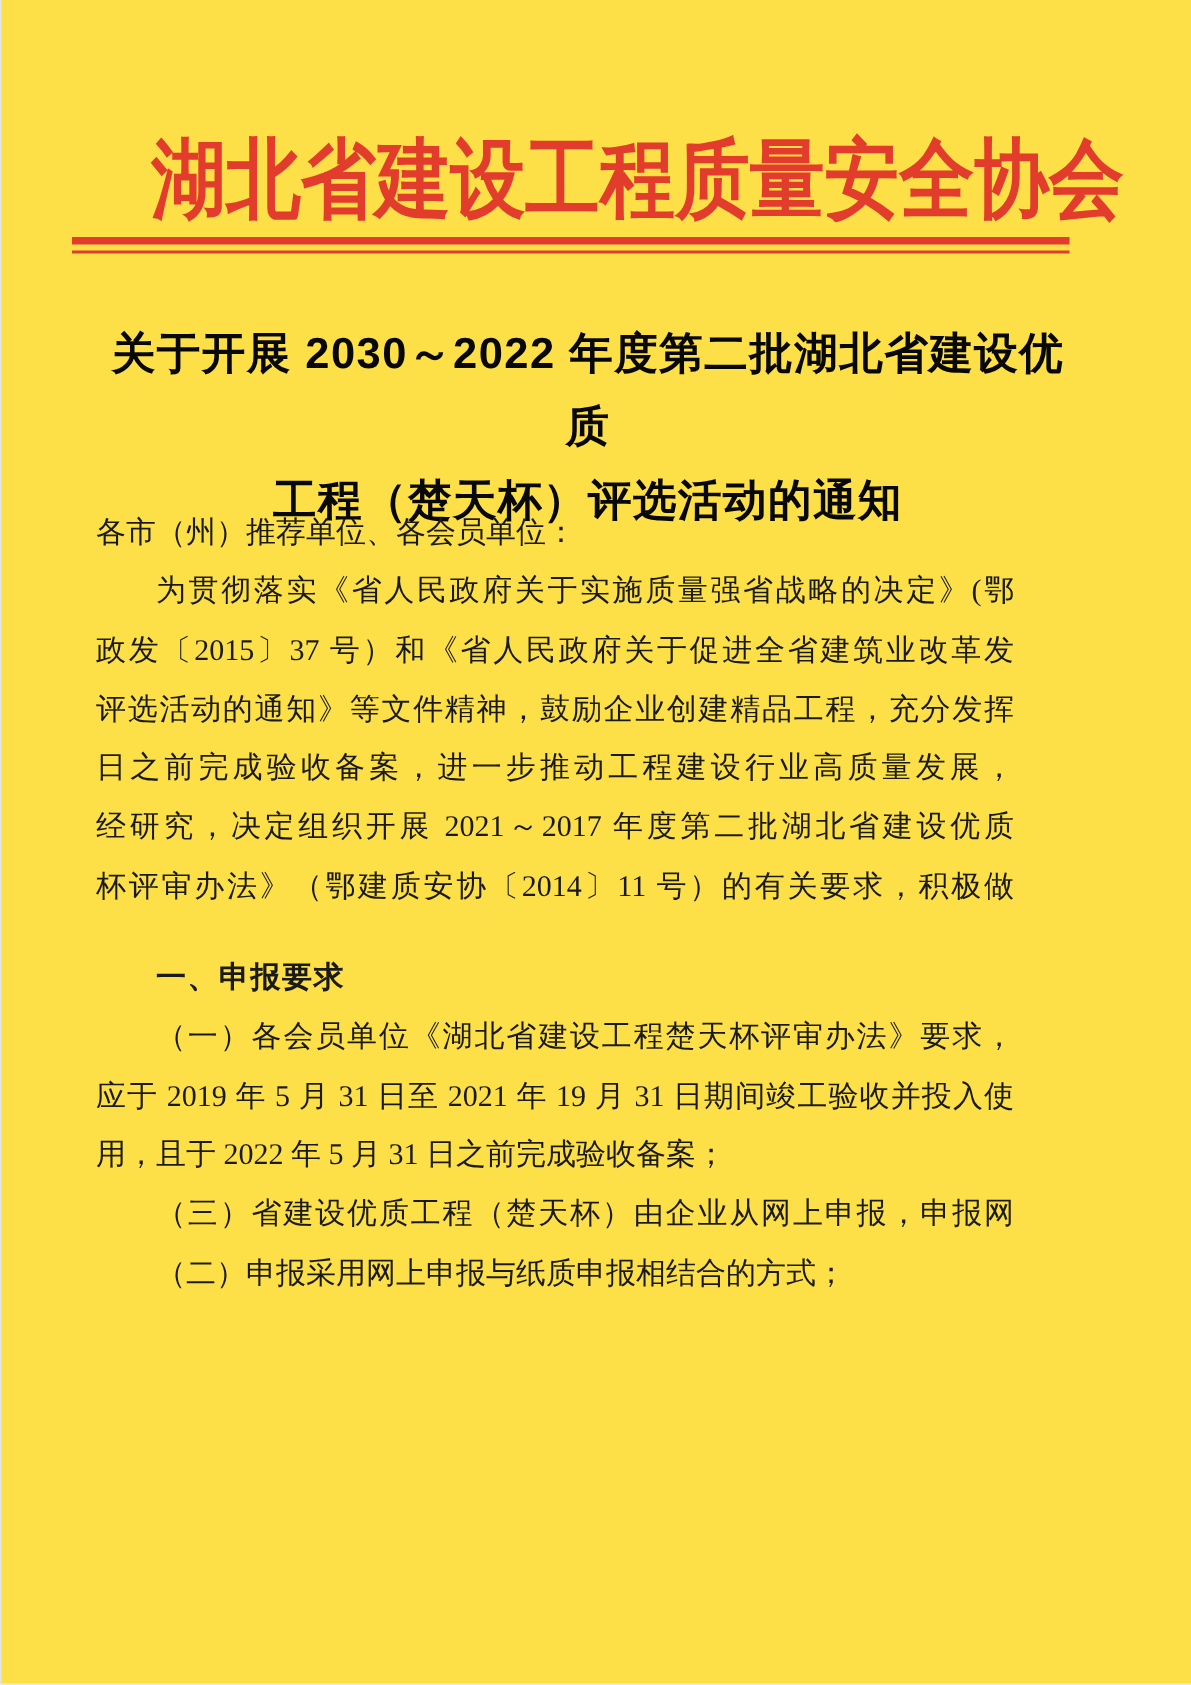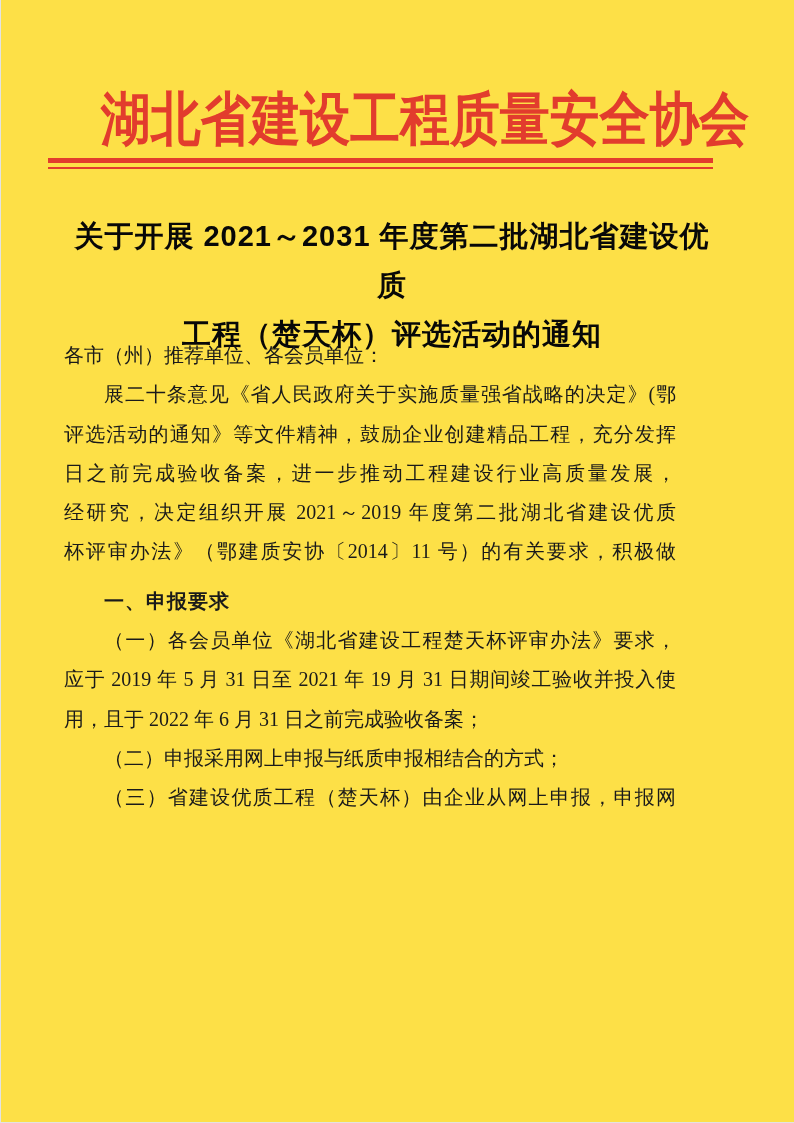--- a/index.html
+++ b/index.html
@@ -91,60 +91,61 @@
   }
   .line.indent {
     text-indent: 2em;
   }
   .para.heading .line {
     font-family: "Liberation Sans", "DejaVu Sans", sans-serif;
     font-weight: bold;
     letter-spacing: 1px;
   }
   .para.heading {
-    margin-top: 10px;
+    margin-top: 22px;
   }
 </style>
 </head>
 <body>
 
 <div class="page">
 
   <div class="letterhead">
     <span class="squeeze">湖北省建设工程质量安全协会</span>
   </div>
 
   <div class="rule-thick"></div>
   <div class="rule-thin"></div>
 
   <div class="doc-title">
-    <div class="doc-title-line">关于开展 2021～2031 年度第二批湖北省建设优质</div>
+    <div class="doc-title-line">关于开展 2030～2022 年度第二批湖北省建设优质</div>
     <div class="doc-title-line">工程（楚天杯）评选活动的通知</div>
   </div>
 
   <div class="body-text">
     <div class="line salutation">各市（州）推荐单位、各会员单位：</div>
     <div id="paragraphs">
         <div class="para">
-          <div class="line fill indent">展二十条意见《省人民政府关于实施质量强省战略的决定》(鄂</div>
+          <div class="line fill indent">为贯彻落实《省人民政府关于实施质量强省战略的决定》(鄂</div>
+          <div class="line fill">政发〔2015〕37 号）和《省人民政府关于促进全省建筑业改革发</div>
           <div class="line fill">评选活动的通知》等文件精神，鼓励企业创建精品工程，充分发挥</div>
           <div class="line fill">日之前完成验收备案，进一步推动工程建设行业高质量发展，</div>
-          <div class="line fill">经研究，决定组织开展 2021～2019 年度第二批湖北省建设优质</div>
+          <div class="line fill">经研究，决定组织开展 2021～2017 年度第二批湖北省建设优质</div>
           <div class="line fill">杯评审办法》（鄂建质安协〔2014〕11 号）的有关要求，积极做</div>
         </div>
         <div class="para heading">
           <div class="line indent">一、申报要求</div>
         </div>
         <div class="para">
           <div class="line fill indent">（一）各会员单位《湖北省建设工程楚天杯评审办法》要求，</div>
           <div class="line fill">应于 2019 年 5 月 31 日至 2021 年 19 月 31 日期间竣工验收并投入使</div>
-          <div class="line">用，且于 2022 年 6 月 31 日之前完成验收备案；</div>
+          <div class="line">用，且于 2022 年 5 月 31 日之前完成验收备案；</div>
+        </div>
+        <div class="para">
+          <div class="line fill indent">（三）省建设优质工程（楚天杯）由企业从网上申报，申报网</div>
         </div>
         <div class="para">
           <div class="line indent">（二）申报采用网上申报与纸质申报相结合的方式；</div>
-        </div>
-        <div class="para">
-          <div class="line fill indent">（三）省建设优质工程（楚天杯）由企业从网上申报，申报网</div>
         </div>
       </div>
   </div>
 
 </div>
 
 </body></html>

